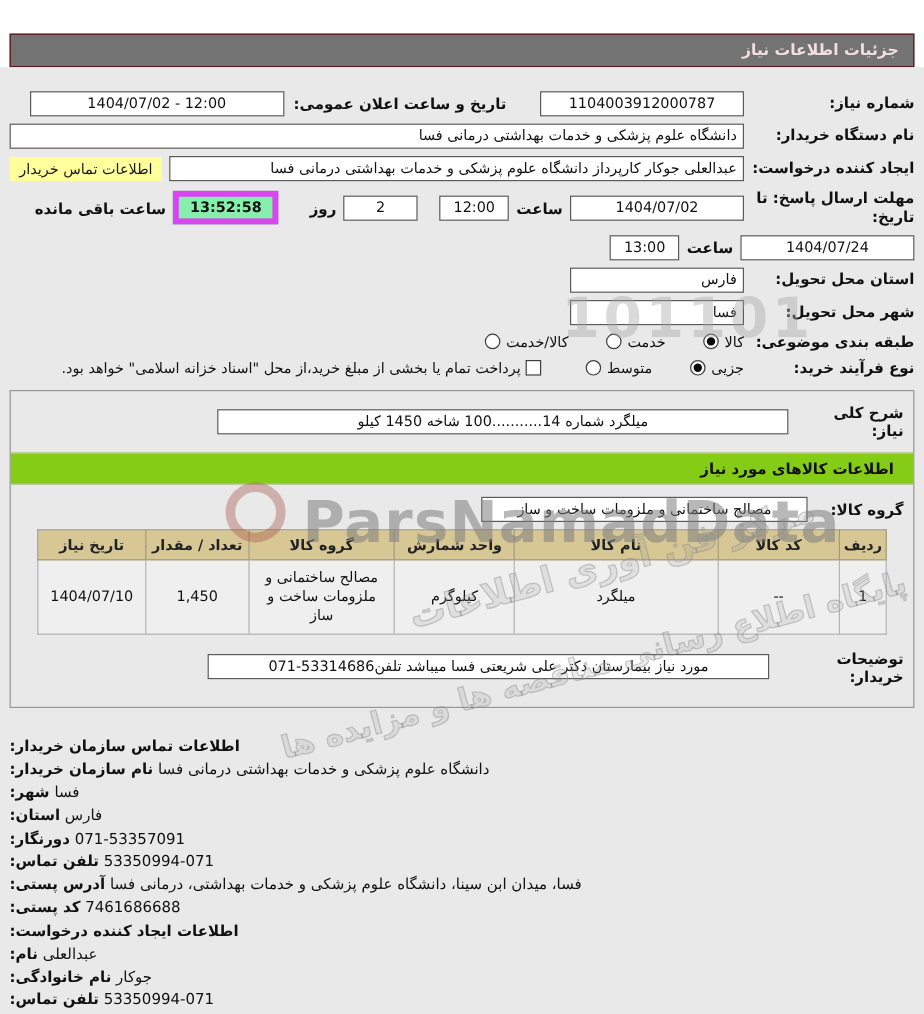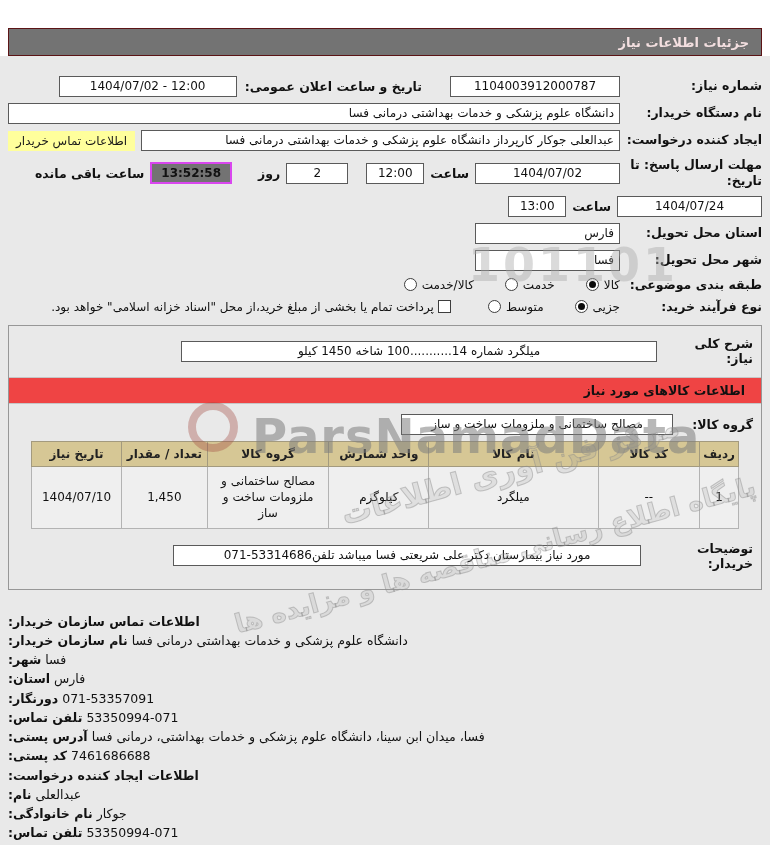--- a/index.html
+++ b/index.html
@@ -21,35 +21,35 @@
   .lbl2 { font-weight:bold; flex-shrink:0; text-align:right; padding-left:8px; font-size:12.5px; }
   .slbl { font-weight:bold; margin:0 6px; white-space:nowrap; font-size:12.5px; }
   .inp {
     background:#fff; border:1px solid #5a5a5a; height:21px; line-height:19px;
     padding:0 5px; overflow:hidden; white-space:nowrap;
   }
   .grow { flex:1 1 auto; text-align:right; }
   .ctr { text-align:center; }
   .ltr { direction:ltr; }
   .w62{width:62px;flex-shrink:0}.w78{width:58px;flex-shrink:0}.w145{width:145px;flex-shrink:0}
-  .w170{width:170px;flex-shrink:0}.w178{width:178px;flex-shrink:0}
+  .w170{width:170px;flex-shrink:0}.w178{width:212px;flex-shrink:0}
   .w96{width:96px}.w80{width:80px}.w112{width:112px}
   .w272{width:272px;flex-shrink:0}.w476{width:476px;flex-shrink:0}.w468{width:468px;flex-shrink:0}
   .mr28{margin-right:28px} .gap18{margin-right:18px} .gap20{margin-right:20px}
   .ylink { background:#ffff9c; padding:3px 8px; margin-right:6px; color:#1a1a1a; white-space:nowrap; cursor:pointer; }
-  .timer { background:#737373; border:2px solid #d946ef; padding:2px 9px; font-weight:bold; direction:ltr; white-space:nowrap; }
+  .timer { background:#86efac; border:5px solid #d946ef; padding:2px 9px; font-weight:bold; direction:ltr; white-space:nowrap; }
   .opt { display:flex; align-items:center; margin-left:26px; }
   .optlbl { white-space:nowrap; }
   .radio { width:13px; height:13px; border:1px solid #3d3d3d; border-radius:50%; background:#fff; display:inline-block; margin:0 5px; position:relative; flex-shrink:0; }
   .radio.checked::after { content:""; position:absolute; inset:2px; background:#0b0b0b; border-radius:50%; }
   .checkbox { width:13px; height:13px; border:1px solid #3d3d3d; background:#fff; display:inline-block; margin:0 6px 0 4px; flex-shrink:0; }
   .needbox { margin:10px 8px 10px; border:1px solid #979797; background:#e9e9e9; padding:10px 8px 12px; }
   .secband {
     margin:11px -8px 10px; padding:5px 16px; font-weight:bold; text-align:right; font-size:12.5px;
-    background:#ef4444; border-top:1px solid #c6c6c6; border-bottom:1px solid #c6c6c6;
+    background:#84cc16; border-top:1px solid #c6c6c6; border-bottom:1px solid #c6c6c6;
   }
   .gtable { border-collapse:collapse; margin:4px 14px 12px; direction:rtl; }
   .gtable th {
     background:#d6c795; border:1px solid #a39a7e; font-weight:bold; font-size:12px;
     padding:5px 3px; color:#222; text-align:center;
   }
   .gtable td {
     background:#efefef; border:1px solid #b3b3b3; font-size:12px;
     padding:6px 4px; text-align:center; line-height:1.35;
   }

